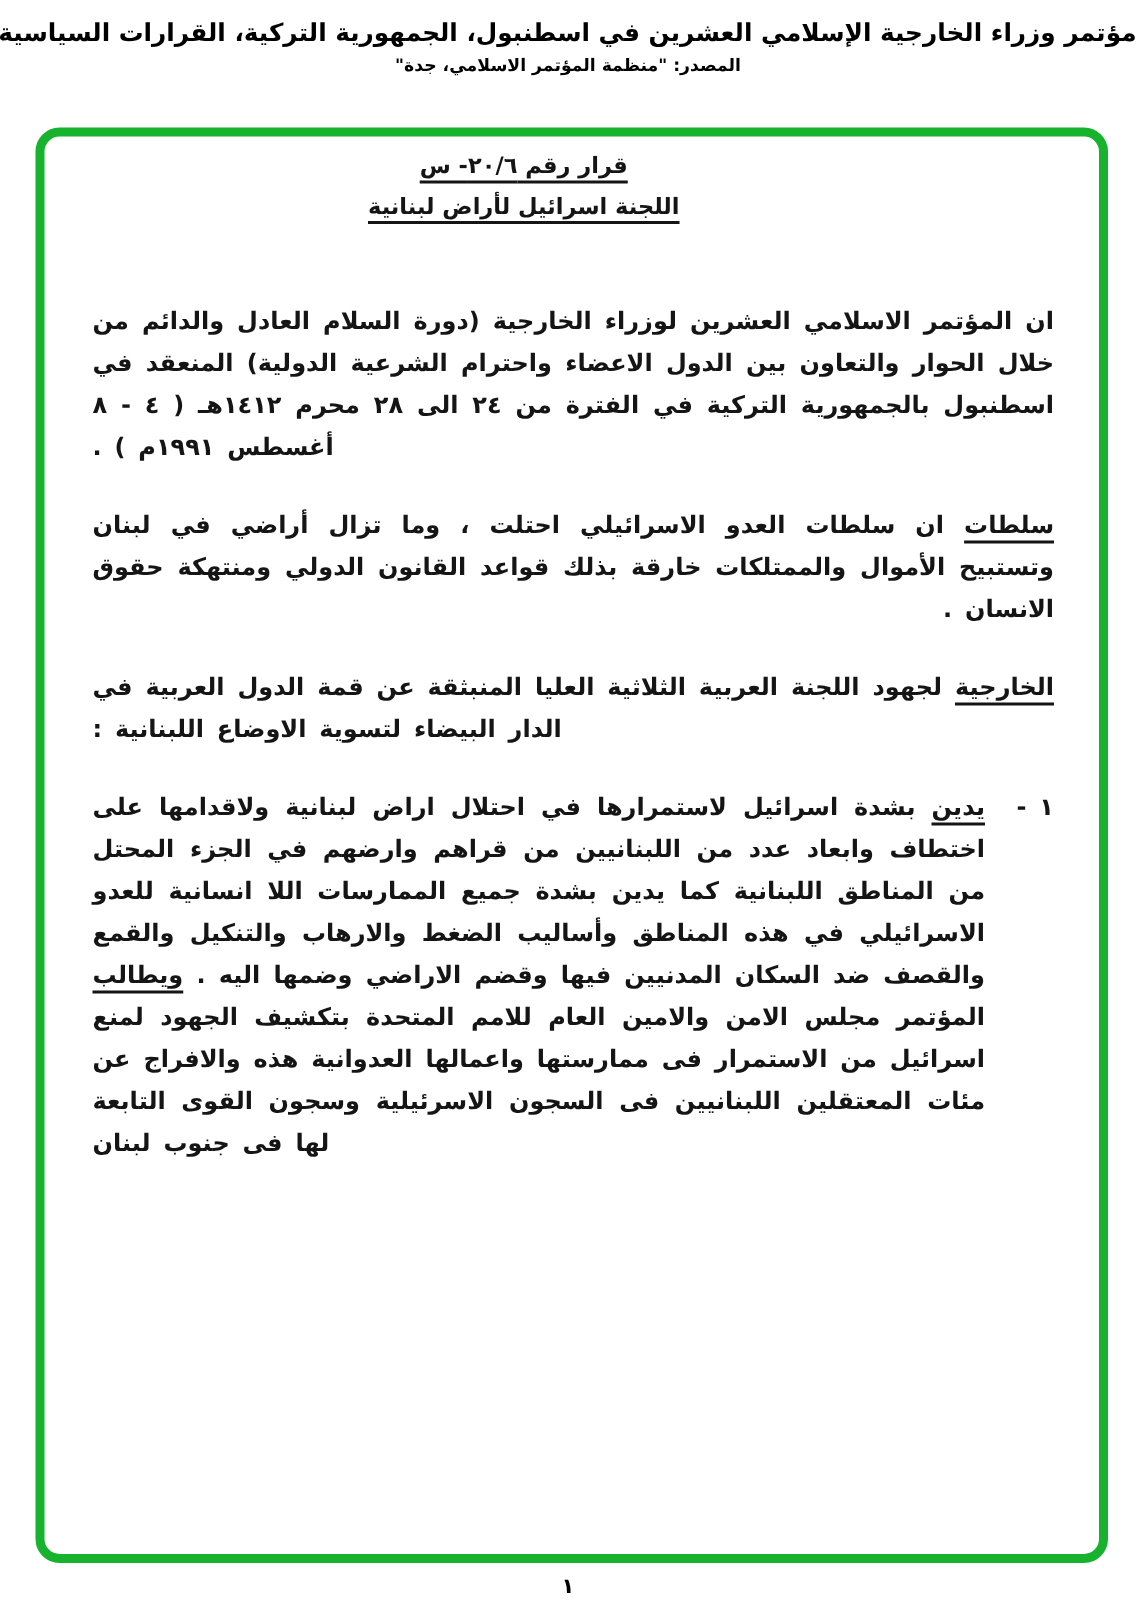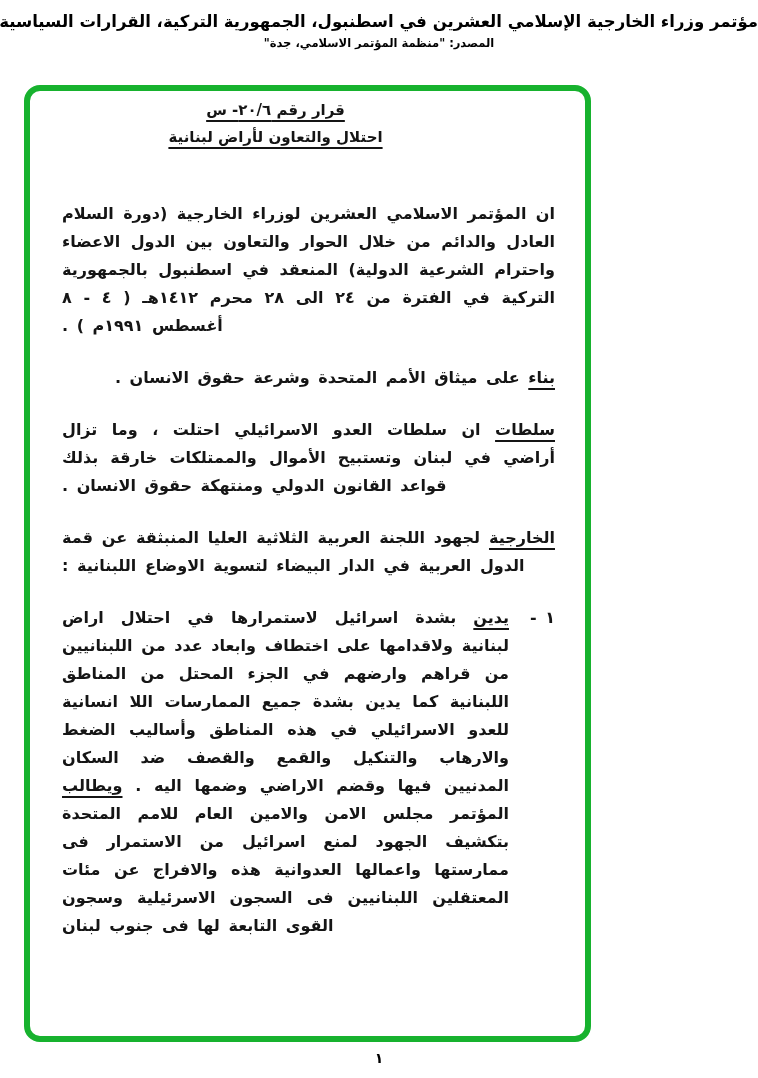--- a/index.html
+++ b/index.html
@@ -12,21 +12,21 @@
     color:#151515;
     overflow:hidden;
   }
   
   .header{padding-top:12px;text-align:center;color:#000;}
   .h1{font-size:16.5px;font-weight:700;white-space:nowrap;}
   .h2{font-size:11.5px;font-weight:700;margin-top:5px;}
   
   .frame{
     position:absolute;left:24px;top:85px;
-    width:567px;height:957px;
+    width:715px;height:957px;
     box-sizing:border-box;
     border:6px solid #17b22e;
     border-radius:16px;
     padding:10px 30px 0 32px;
     overflow:hidden;
     background:#fff;
   }
   
   .titles{text-align:center;transform:translateX(-33px);}
   .t{
@@ -78,26 +78,25 @@
 <div class="page">
 
   <div class="header">
     <div class="h1">مؤتمر وزراء الخارجية الإسلامي العشرين في اسطنبول، الجمهورية التركية، القرارات السياسية، القرار الرقم ٢٠/٦-س</div>
     <div class="h2">المصدر: "منظمة المؤتمر الاسلامي، جدة"</div>
   </div>
 
   <div class="frame" style="border-color: rgb(23, 178, 46);">
     <div class="titles">
       <div class="t">قرار رقم ٢٠/٦- س</div>
-      <div class="t">احتلال والتعاون لأراض لبنانية</div>
+      <div class="t">اللجنة اسرائيل لأراض لبنانية</div>
     </div>
 
     <div class="body" id="paragraphs">
         <div class="para"><span class="">ان المؤتمر الاسلامي العشرين لوزراء الخارجية (دورة السلام العادل والدائم من خلال الحوار والتعاون بين الدول الاعضاء واحترام الشرعية الدولية) المنعقد في اسطنبول بالجمهورية التركية في الفترة من ٢٤ الى ٢٨ محرم ١٤١٢هـ ( ٤ - ٨ أغسطس ١٩٩١م ) .</span></div>
-        <div class="para"><span class="u">بناء</span><span class=""> على ميثاق الأمم المتحدة وشرعة حقوق الانسان .</span></div>
         <div class="para"><span class="u">سلطات</span><span class=""> ان سلطات العدو الاسرائيلي احتلت ، وما تزال أراضي في لبنان وتستبيح الأموال والممتلكات خارقة بذلك قواعد القانون الدولي ومنتهكة حقوق الانسان .</span></div>
         <div class="para"><span class="u">الخارجية</span><span class=""> لجهود اللجنة العربية الثلاثية العليا المنبثقة عن قمة الدول العربية في الدار البيضاء لتسوية الاوضاع اللبنانية :</span></div>
         <div class="item">
           <div class="marker">١ -</div>
           <div class="itext"><span class="u">يدين</span><span class=""> بشدة اسرائيل لاستمرارها في احتلال اراض لبنانية ولاقدامها على اختطاف وابعاد عدد من اللبنانيين من قراهم وارضهم في الجزء المحتل من المناطق اللبنانية كما يدين بشدة جميع الممارسات اللا انسانية للعدو الاسرائيلي في هذه المناطق وأساليب الضغط والارهاب والتنكيل والقمع والقصف ضد السكان المدنيين فيها وقضم الاراضي وضمها اليه . </span><span class="u">ويطالب</span><span class=""> المؤتمر مجلس الامن والامين العام للامم المتحدة بتكشيف الجهود لمنع اسرائيل من الاستمرار فى ممارستها واعمالها العدوانية هذه والافراج عن مئات المعتقلين اللبنانيين فى السجون الاسرئيلية وسجون القوى التابعة لها فى جنوب لبنان</span></div>
         </div>
       </div>
   </div>
 
   <div class="pagenum">١</div>

